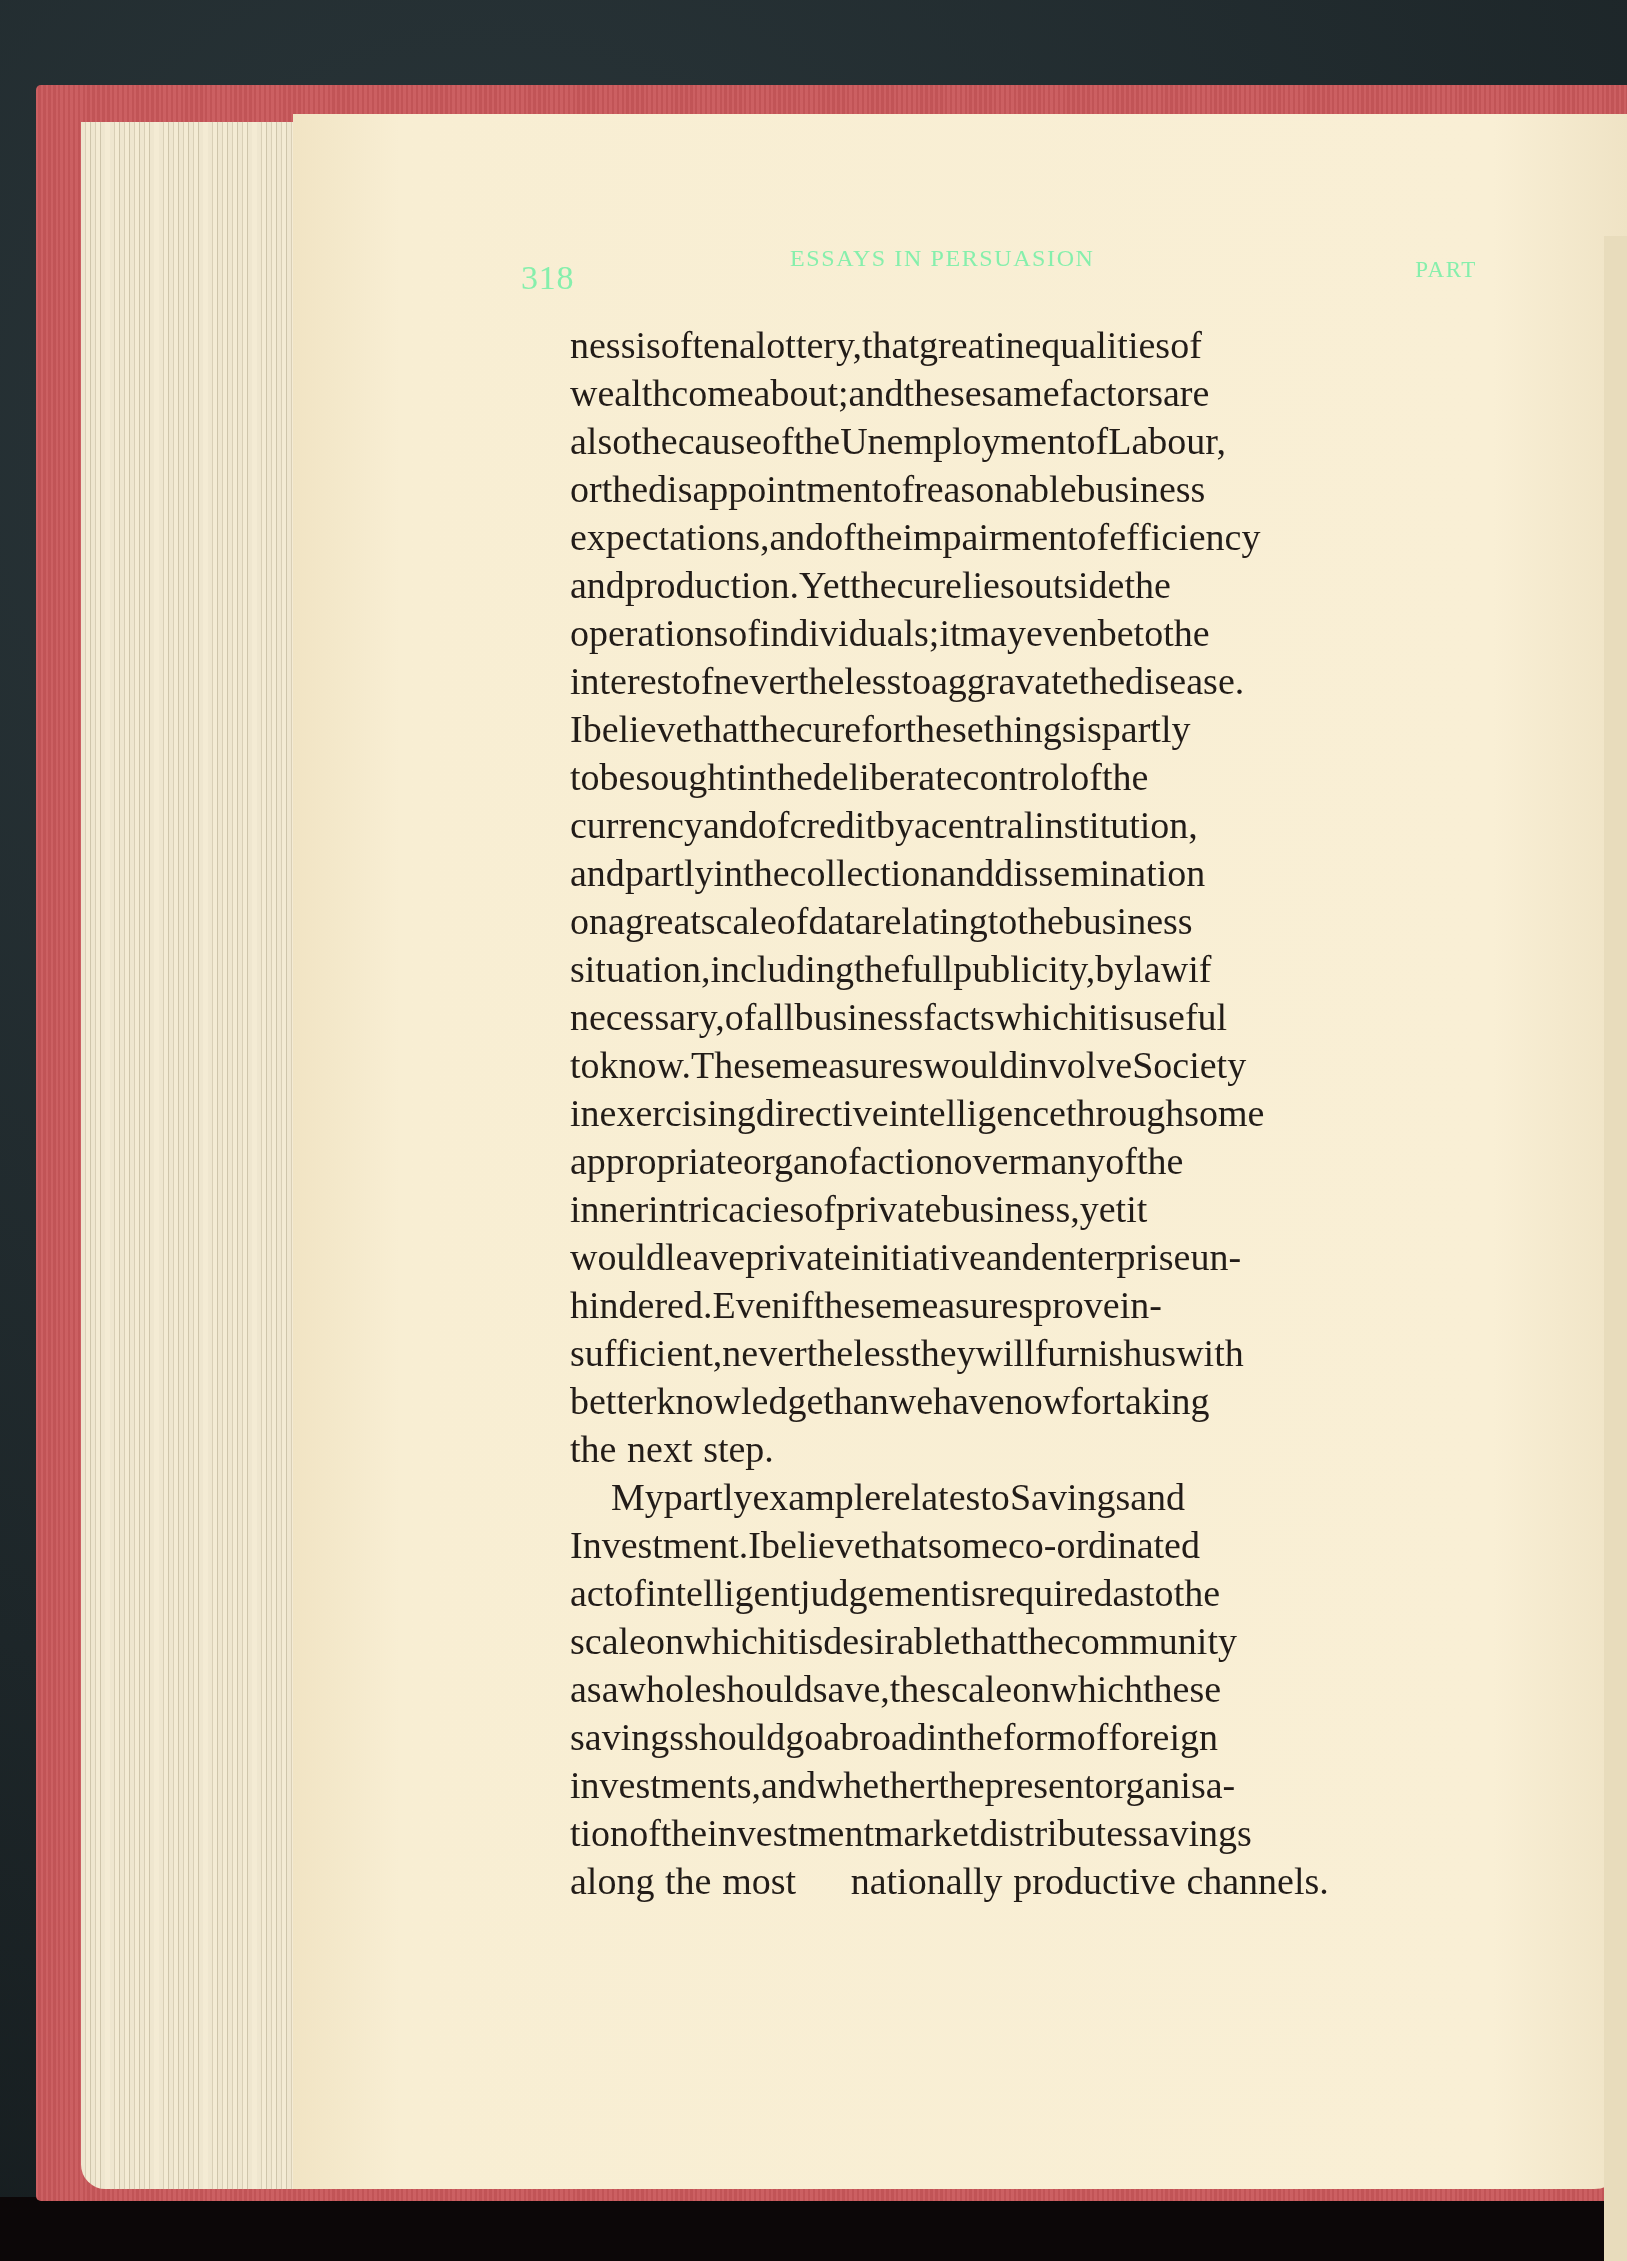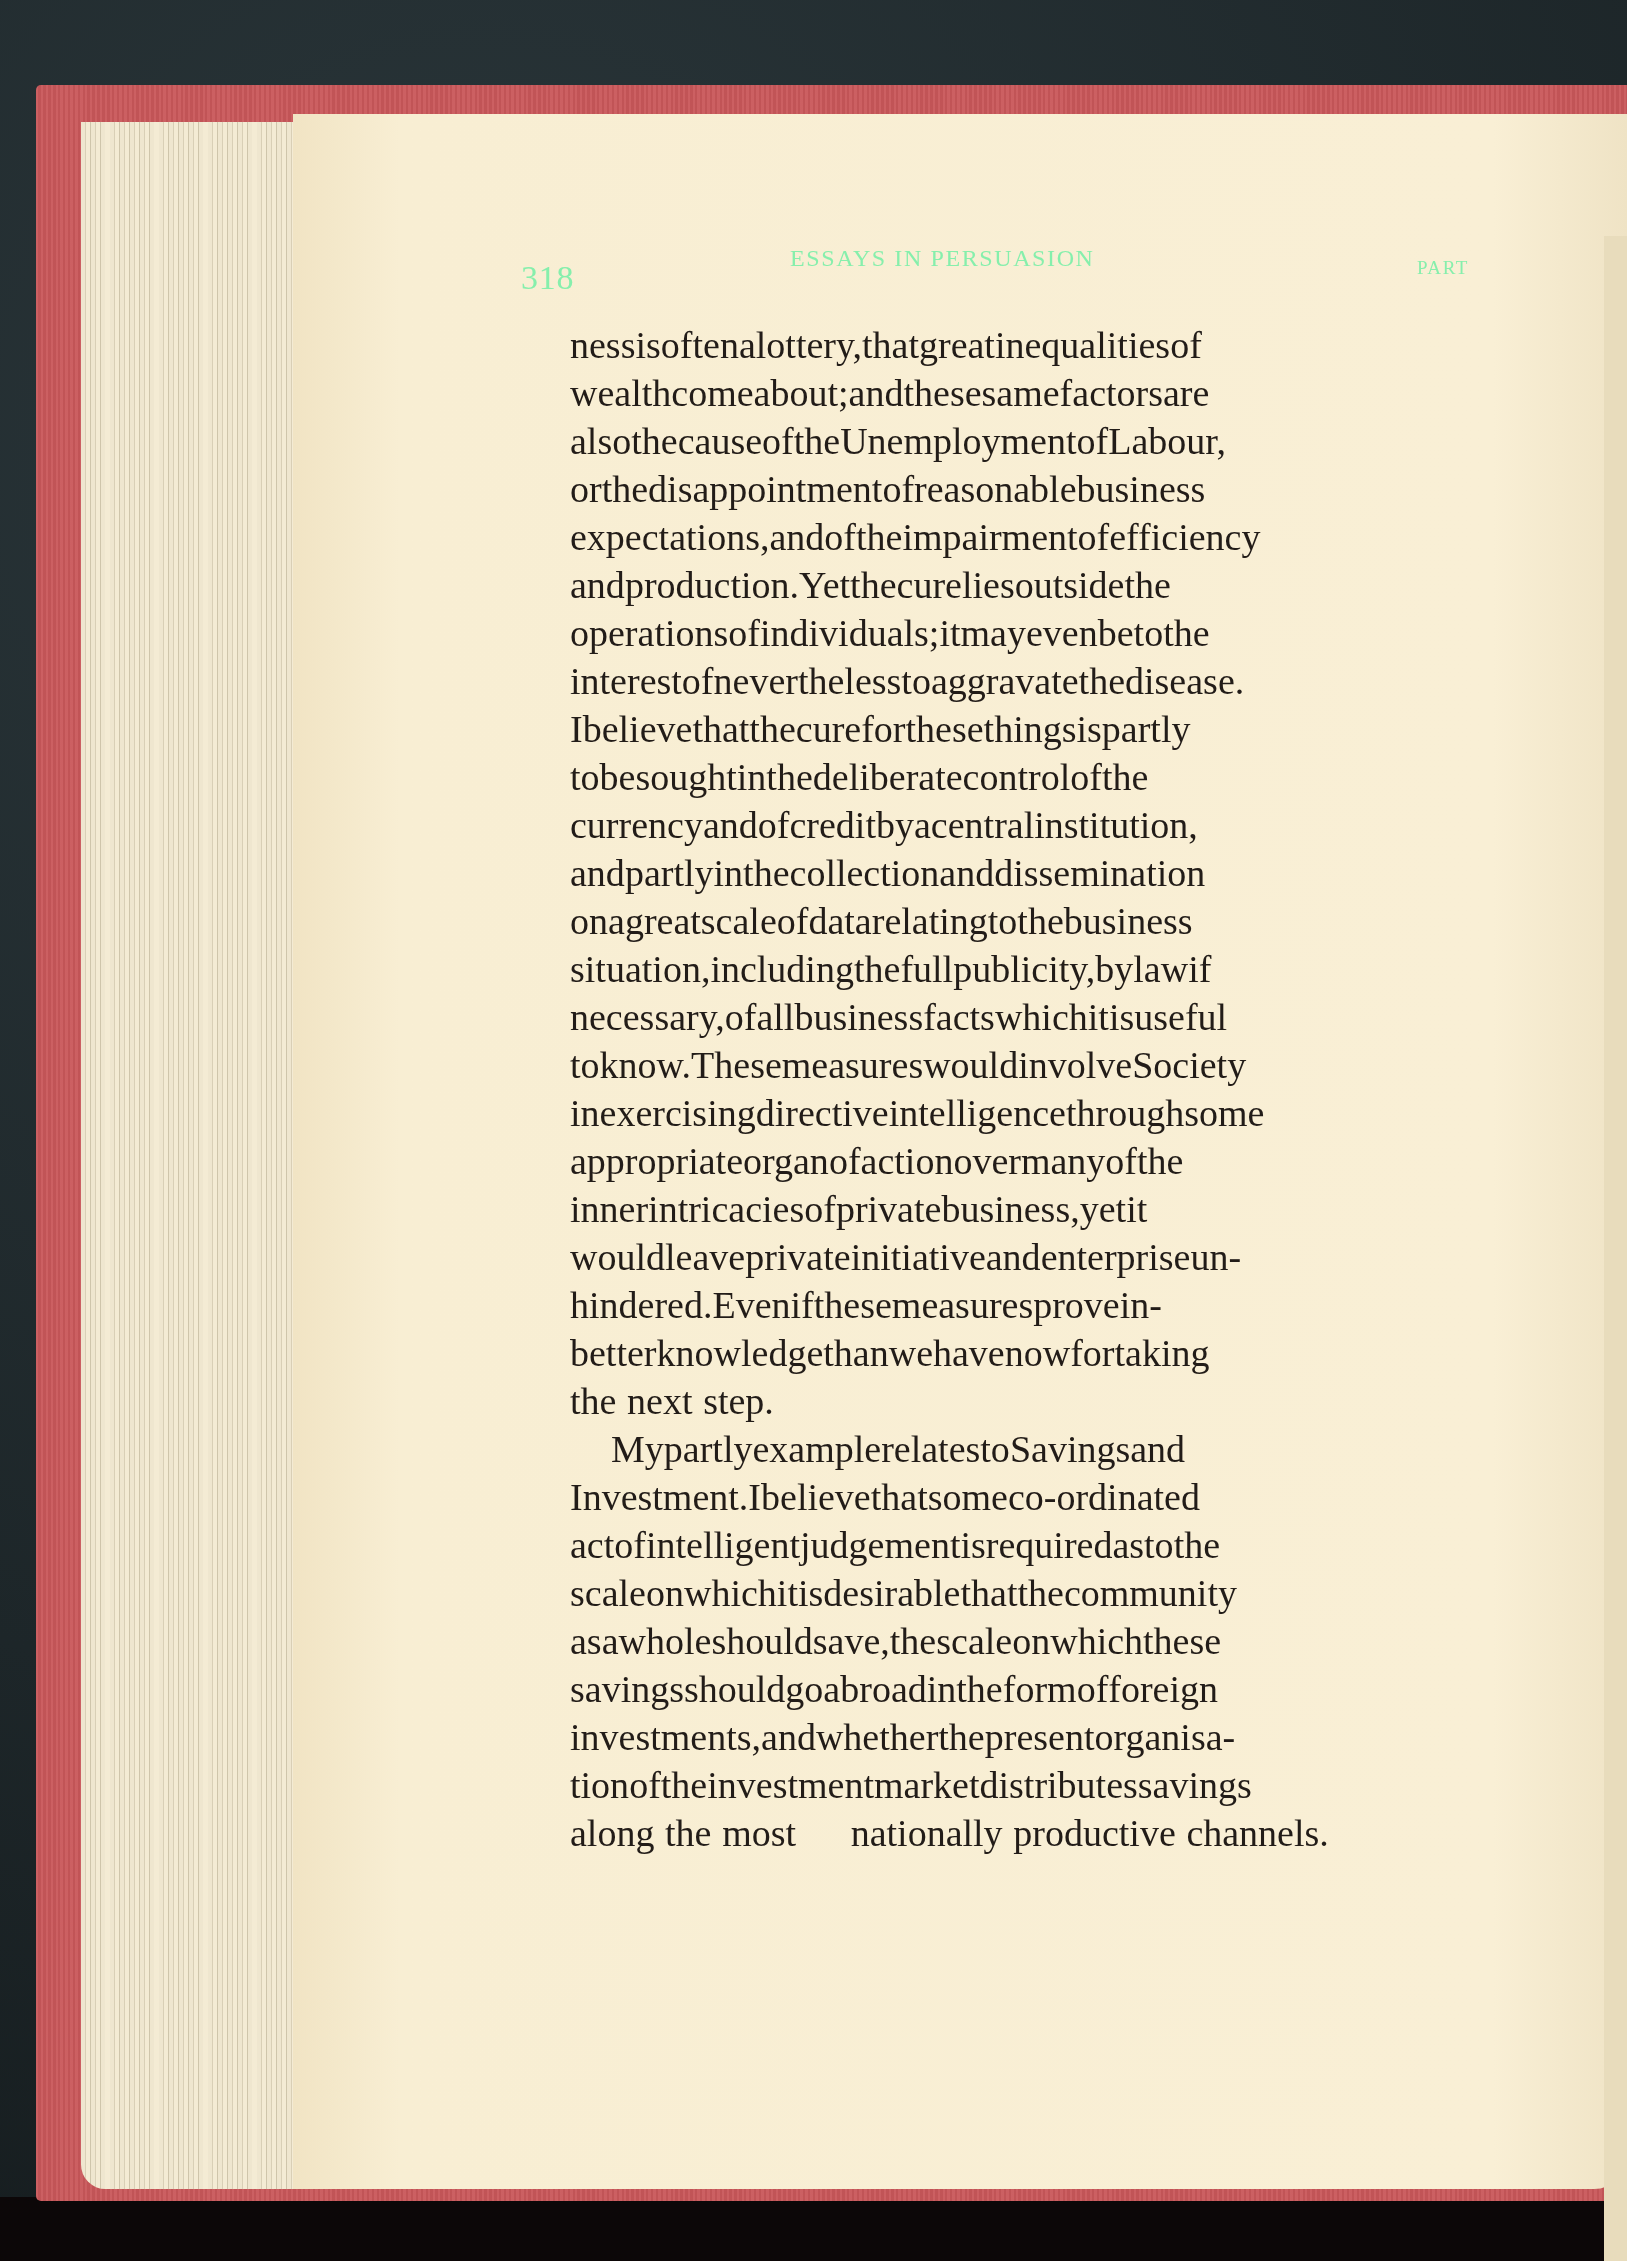--- a/index.html
+++ b/index.html
@@ -27,21 +27,21 @@
     background-image: linear-gradient(90deg, #f1e4c4 0%, #f8eed3 8%, #f9efd5 90%, #efe3c5 100%);
     border-bottom-right-radius:33px;
   }
   .right-edge { position:absolute; right:0; top:122px; width:23px; height:2050px; background:#e8dcbc; }
   .running-head {
     position:absolute; left:521px; top:244px; width:960px; height:57px;
     color:#86efac;
   }
   .folio { position:absolute; left:0; top:14.6px; font-size:34px; letter-spacing:0.8px; }
   .title { position:absolute; left:269px; top:1px; font-size:24px; letter-spacing:1.6px; }
-  .part { position:absolute; right:12px; top:13px; font-size:19px; letter-spacing:1.6px; }
+  .part { position:absolute; right:4px; top:13px; font-size:23px; letter-spacing:1.6px; }
   .body-text {
     position:absolute; left:570px; top:321px; width:919px;
     color:#221c18; font-size:38px; line-height:48px;
   }
   .line { white-space:nowrap; display:flex; justify-content:flex-start; }
   .line.last { justify-content:flex-start; }
   .line.indent { padding-left:41px; }
   .line span.w { display:inline-block; }
 </style>
 </head>
@@ -261,20 +261,29 @@
         <span class="w">un-</span>
       </div>
       <div class="line">
         <span class="w">hindered.</span>
         <span class="w">Even</span>
         <span class="w">if</span>
         <span class="w">these</span>
         <span class="w">measures</span>
         <span class="w">prove</span>
         <span class="w">in-</span>
+      </div>
+      <div class="line">
+        <span class="w">sufficient,</span>
+        <span class="w">nevertheless</span>
+        <span class="w">they</span>
+        <span class="w">will</span>
+        <span class="w">furnish</span>
+        <span class="w">us</span>
+        <span class="w">with</span>
       </div>
       <div class="line">
         <span class="w">better</span>
         <span class="w">knowledge</span>
         <span class="w">than</span>
         <span class="w">we</span>
         <span class="w">have</span>
         <span class="w">now</span>
         <span class="w">for</span>
         <span class="w">taking</span>

